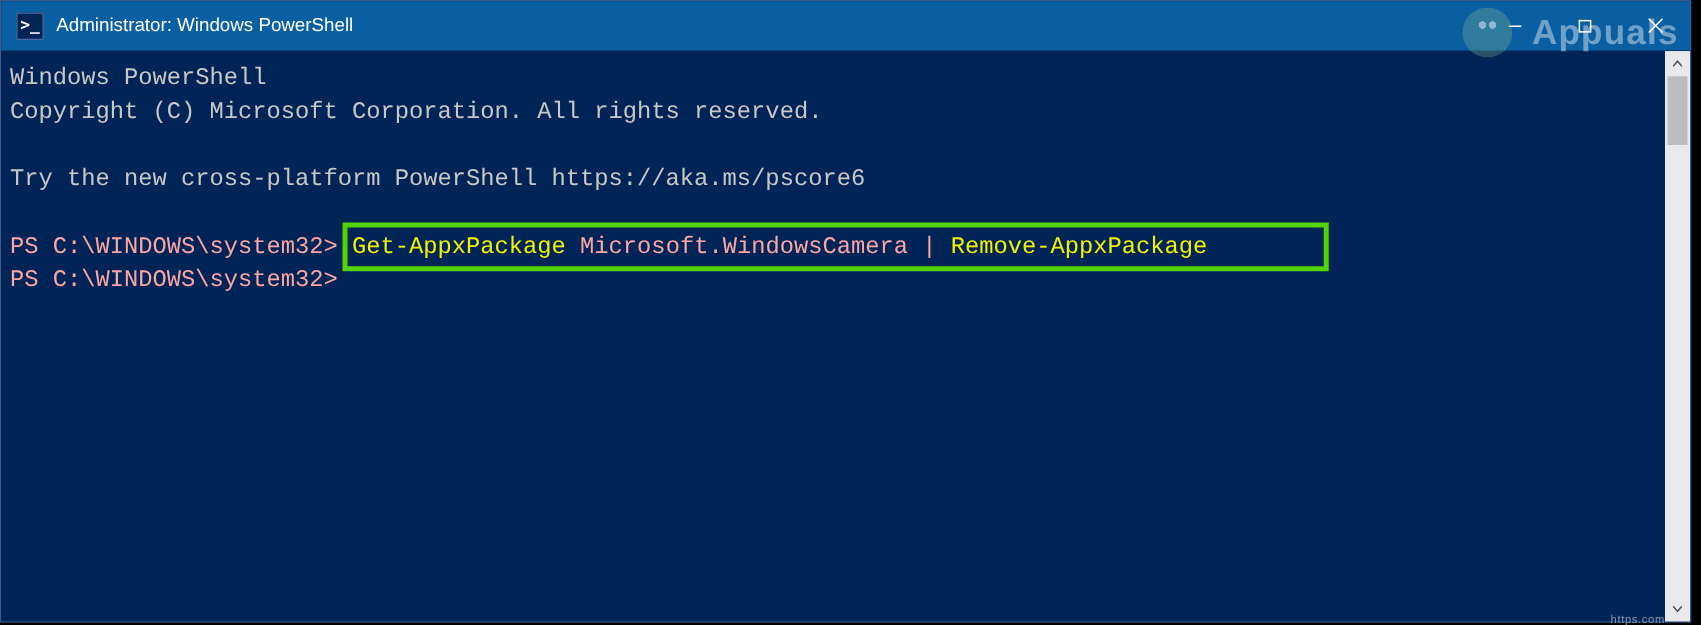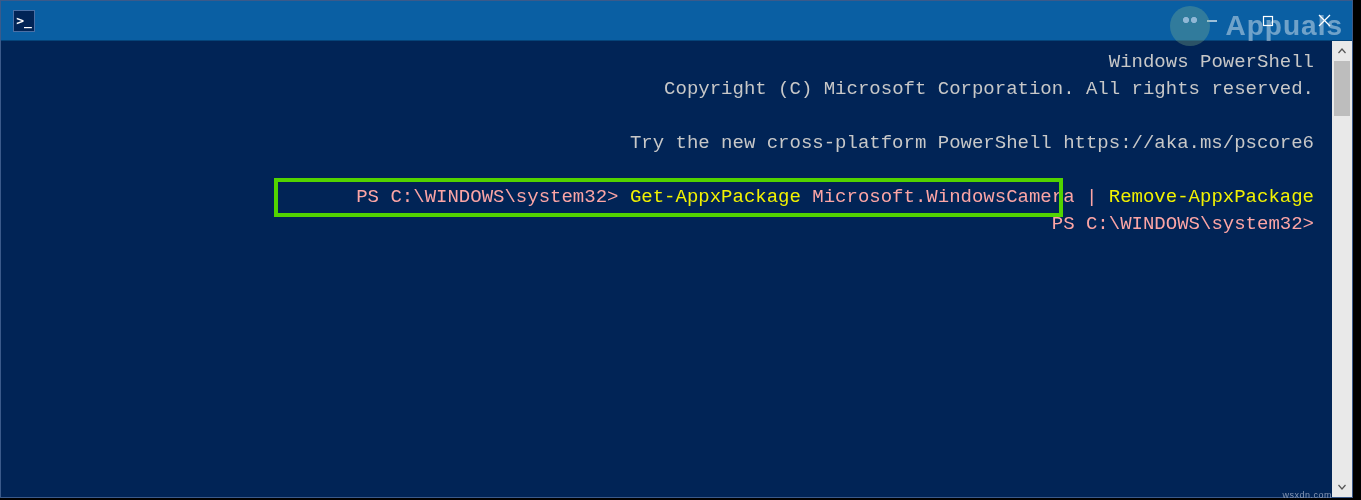--- a/index.html
+++ b/index.html
@@ -70,21 +70,20 @@
   .terminal {
     flex: 1;
     background: #012456;
     color: #c8c8c8;
     font-size: 19px;
     line-height: 27px;
     padding: 8px 18px 2px 7px;
     white-space: pre;
     font-family: Consolas, 'Courier New', monospace;
     position: relative;
-    text-align: right;
   }
   .terminal-line { display: block; }
   .prompt { color: #fca5a5; }
   .cmd-yellow { color: #f2f200; margin-top: 16px; }
   .cmd-white { color: #fca5a5; }
   .highlight-box {
     position: absolute;
     border: 4px solid #52d400;
     background: transparent;
     left: 273px;
@@ -156,20 +155,21 @@
 </style>
 </head>
 <body>
 
 <div class="window">
 
   <div class="titlebar">
     <div class="titlebar-icon">
       <span>&gt;_</span>
     </div>
+    <div class="titlebar-title">Administrator: Windows PowerShell</div>
     <div class="titlebar-spacer"></div>
     <div class="win-controls">
       <div class="win-btn">
         <svg width="12" height="12" viewBox="0 0 12 12">
             <line x1="1" y1="6" x2="11" y2="6" stroke="#fff" stroke-width="1.2"></line>
           </svg>
       </div>
       <div class="win-btn">
         <svg width="12" height="12" viewBox="0 0 12 12">
             <rect x="1.5" y="1.5" width="9" height="9" fill="none" stroke="#fff" stroke-width="1.2"></rect>
@@ -205,13 +205,13 @@
   </div>
 
   <div class="highlight-box"></div>
 
 </div>
 
 <div class="watermark">
   <div class="face"></div>
   <span>Appuals</span>
 </div>
-<div class="wsubtext">wsxdn.com</div>
+<div class="wsubtext">https.com</div>
 
 </body></html>

